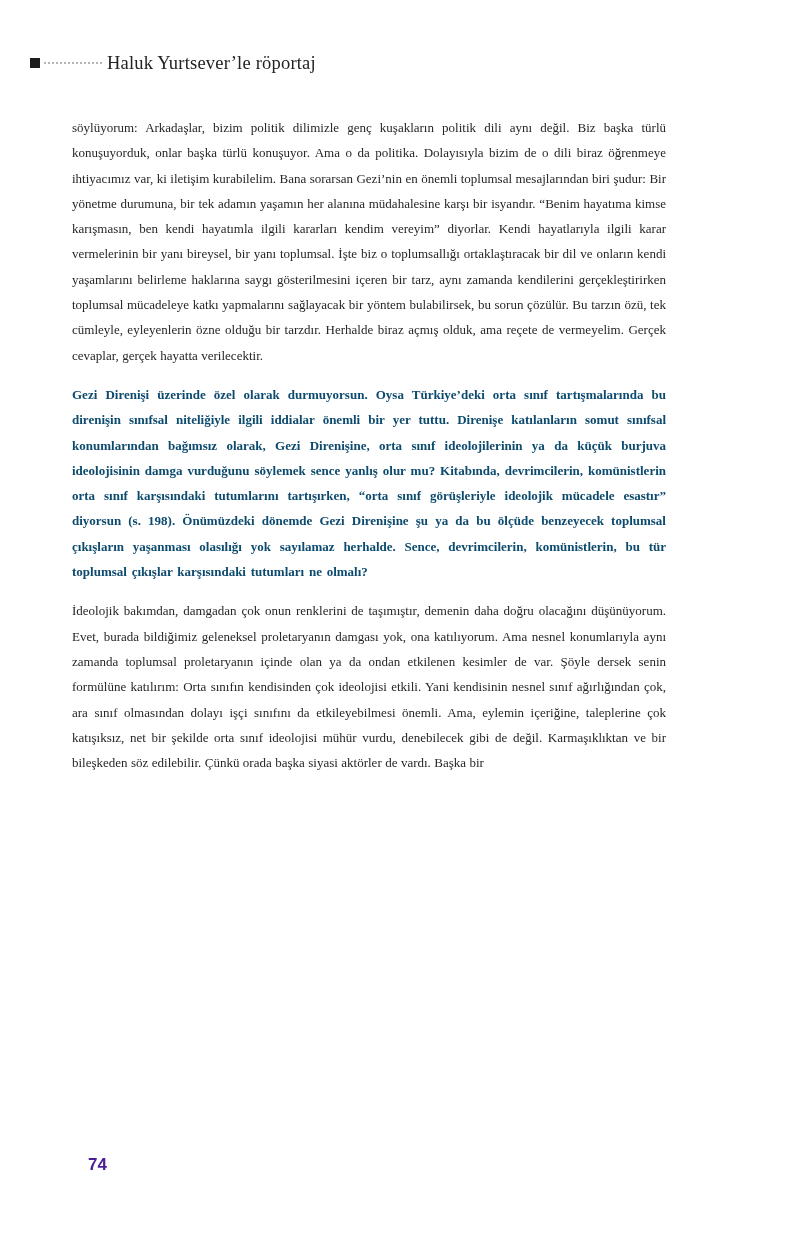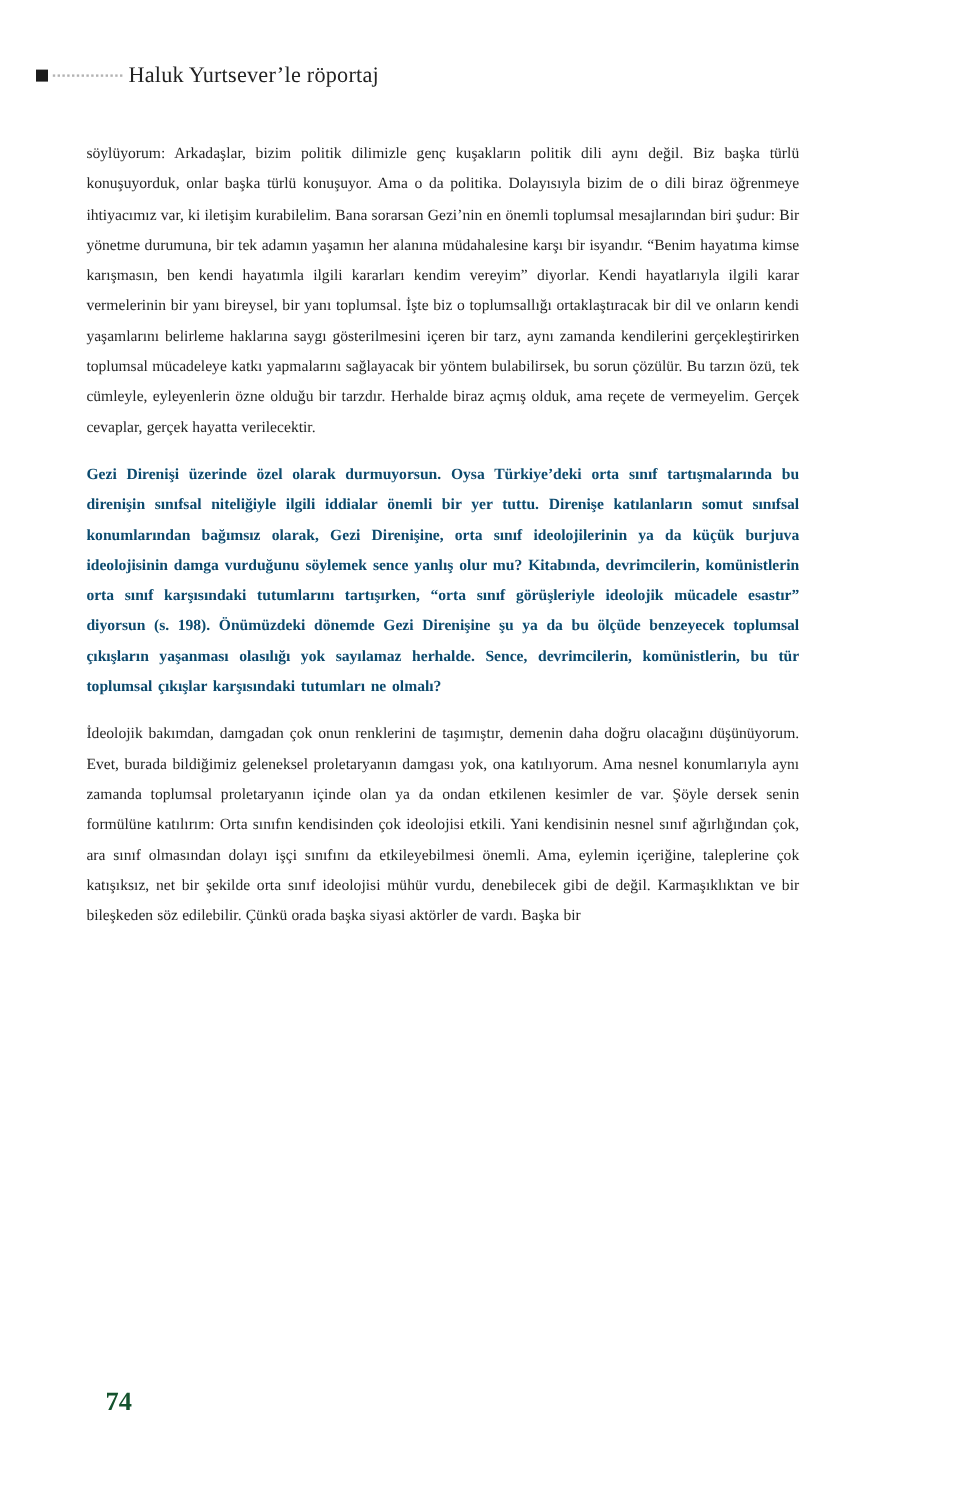--- a/index.html
+++ b/index.html
@@ -55,24 +55,24 @@
   .para + .para { margin-top: 14px; }
   .para.bold {
     font-weight: bold;
     color: #0c4a6e;
     word-spacing: 1.5px;
   }
   .page-number {
     position: absolute;
     left: 88px;
     top: 1155px;
-    font-family: Liberation Serif, serif;
+    font-family: Liberation Sans, sans-serif;
     font-weight: bold;
-    font-size: 22px;
-    color: #14532d;
+    font-size: 17px;
+    color: #4c1d95;
   }
 </style>
 </head>
 <body>
 
 <header class="running-header">
   <span class="square-bullet"></span>
   <span class="dotted-leader"></span>
   <span class="header-title">Haluk Yurtsever’le röportaj</span>
 </header>

